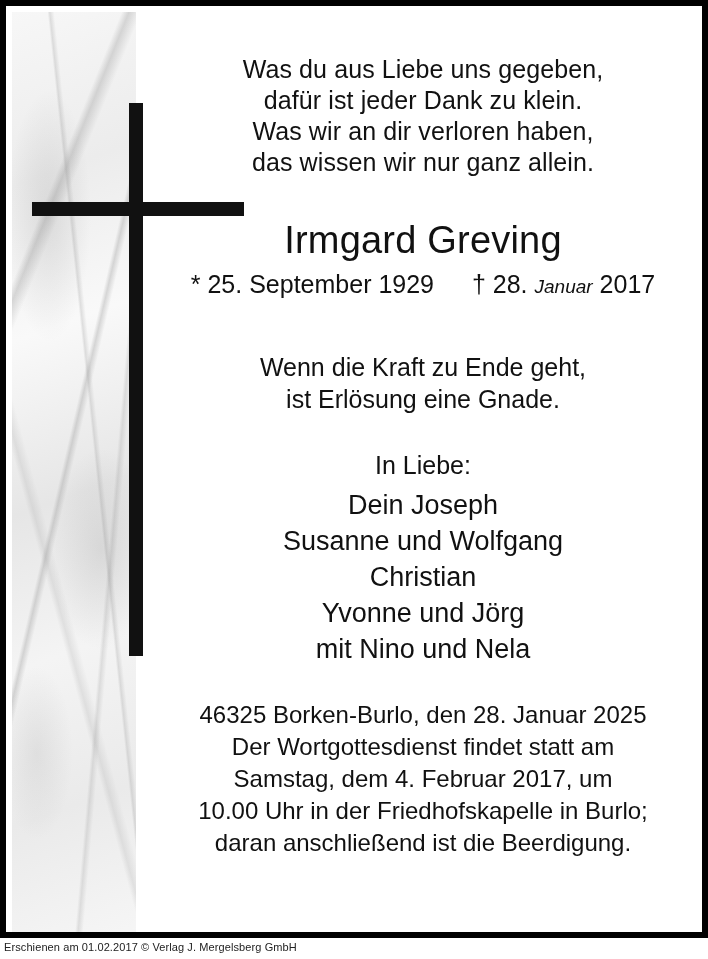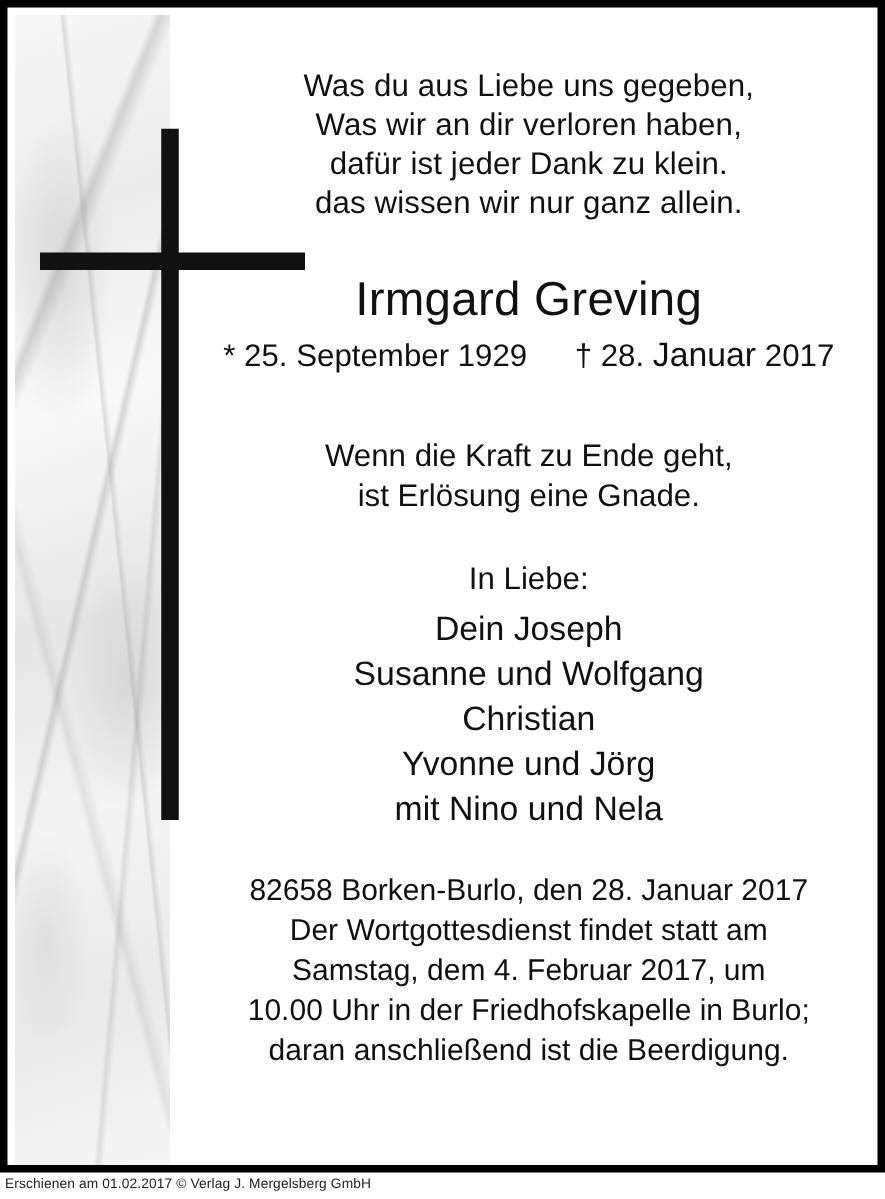--- a/index.html
+++ b/index.html
@@ -107,21 +107,21 @@
     font-size: 24px;
     line-height: 30px;
     font-weight: bold;
   }
   .dates {
     margin-top: 6px;
     font-size: 25px;
     line-height: 32px;
     white-space: nowrap;
   }
-  .dates .big { font-size: 27px; }
+  .dates .big { font-size: 19px; font-style: italic; }
   .dates .gap { display: inline-block; width: 24px; }
 
   .verse2 {
     margin-top: 48px;
     font-size: 25px;
     line-height: 32px;
   }
 
   .inliebe {
     margin-top: 34px;
@@ -157,22 +157,22 @@
   <div class="notice">
 
     <div class="marble"></div>
     <div class="cross-vert"></div>
     <div class="cross-horiz"></div>
 
     <div class="content">
 
       <div class="verse">
         <div>Was du aus Liebe uns gegeben,</div>
+        <div>dafür ist jeder Dank zu klein.</div>
         <div>Was wir an dir verloren haben,</div>
-        <div>dafür ist jeder Dank zu klein.</div>
         <div>das wissen wir nur ganz allein.</div>
       </div>
 
       <div class="name">Irmgard Greving</div>
 
       <div class="dates">
         <span>*</span>
         <span>25. September 1929</span>
         <span class="gap"></span>
         <span>†</span>
@@ -190,21 +190,21 @@
 
       <div class="family">
         <div>Dein Joseph</div>
         <div>Susanne und Wolfgang</div>
         <div>Christian</div>
         <div>Yvonne und Jörg</div>
         <div>mit Nino und Nela</div>
       </div>
 
       <div class="footer">
-        <div>82658 Borken-Burlo, den 28. Januar 2017</div>
+        <div>46325 Borken-Burlo, den 28. Januar 2025</div>
         <div>Der Wortgottesdienst findet statt am</div>
         <div>Samstag, dem 4. Februar 2017, um</div>
         <div>10.00 Uhr in der Friedhofskapelle in Burlo;</div>
         <div>daran anschließend ist die Beerdigung.</div>
       </div>
 
     </div>
   </div>
 
   <div class="imprint">Erschienen am 01.02.2017 © Verlag J. Mergelsberg GmbH</div>

